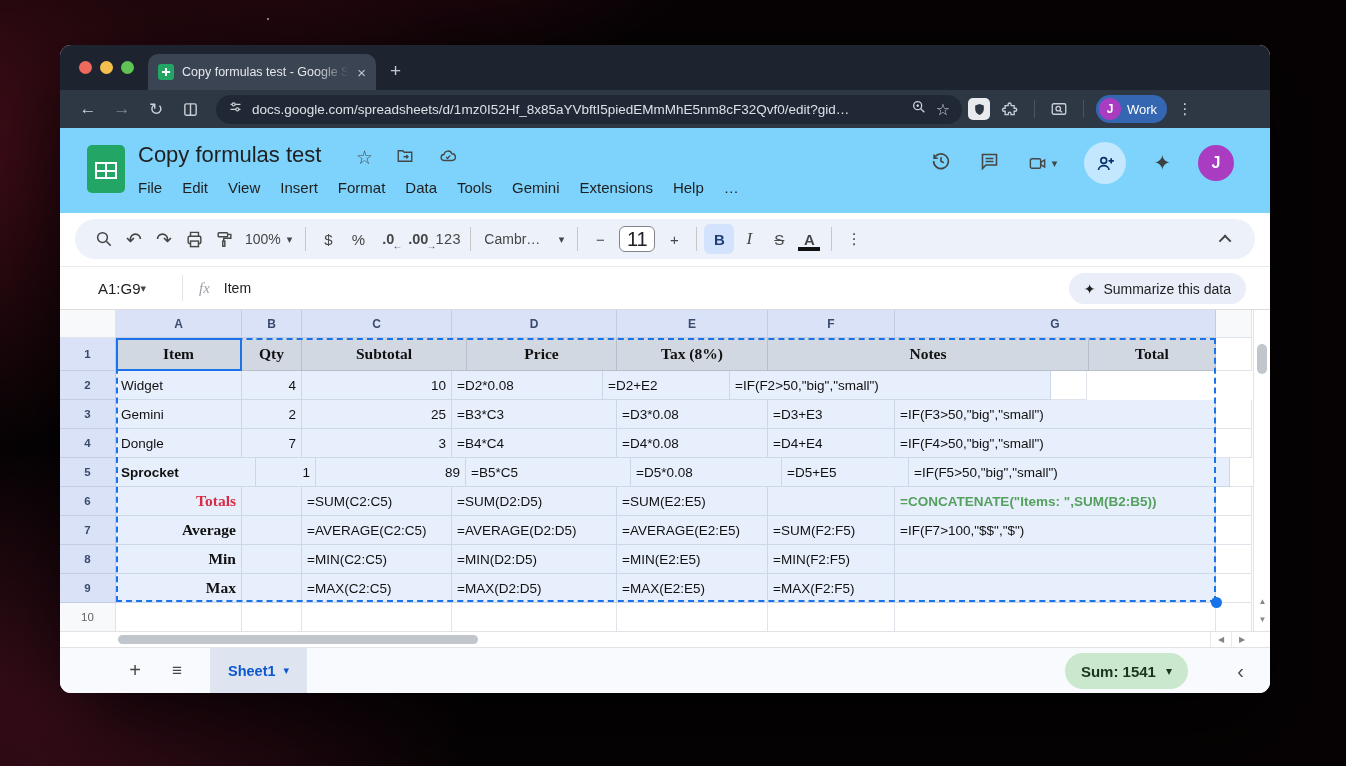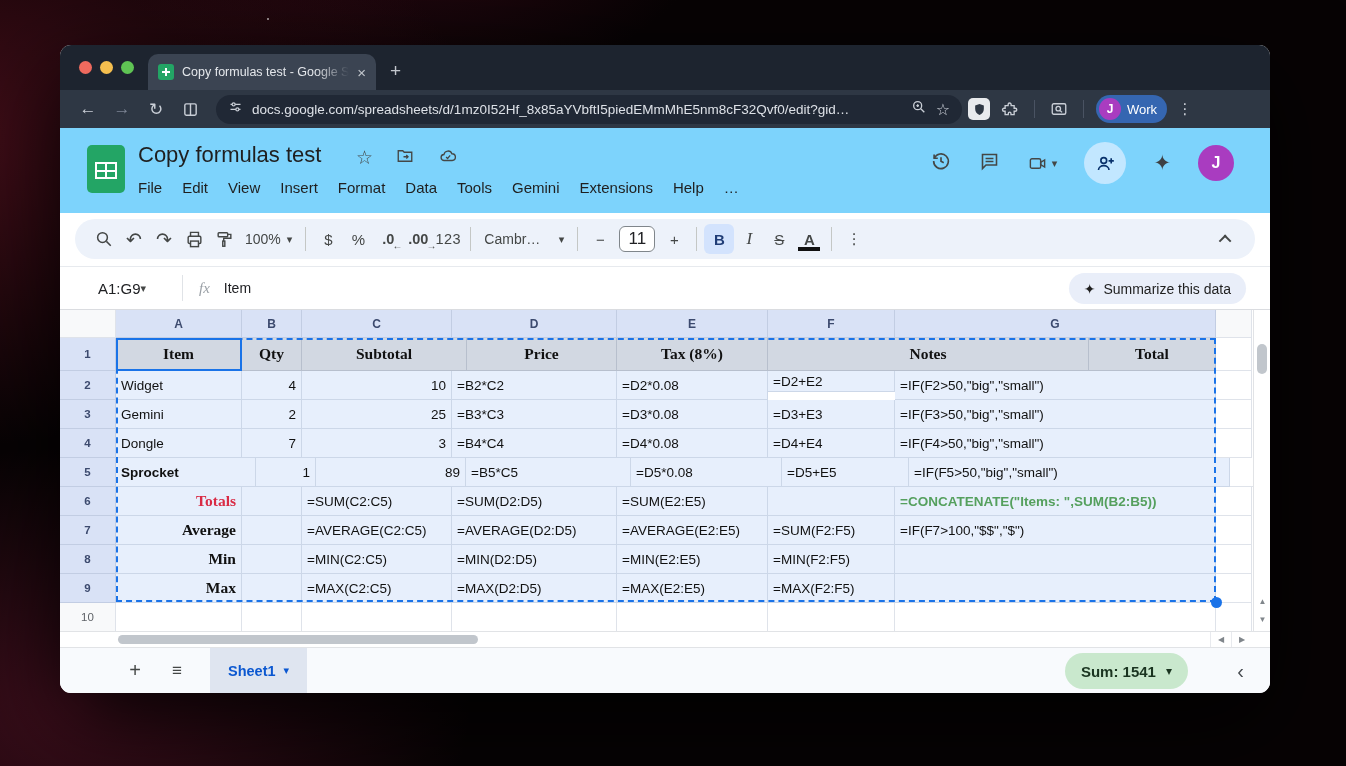--- a/index.html
+++ b/index.html
@@ -70,21 +70,21 @@
   
   .toolbarrow { height:53px; background:#fff; padding:6px 15px 0; }
   .toolbar { height:40px; background:#edf2fa; border-radius:21px; display:flex; align-items:center; padding:0 14px; color:#444746; }
   .ti { min-width:30px; height:30px; display:flex; align-items:center; justify-content:center; font-size:15px; border-radius:6px; gap:3px; }
   .ti svg { display:block; }
   .tdiv { width:1px; height:24px; background:#c4c7c5; margin:0 7px; }
   .zoomsel,.fontsel { font-size:14px; color:#444746; display:flex; align-items:center; gap:6px; padding:0 6px; }
   .decwrap { position:relative; font-size:14.5px; font-weight:bold; }
   .decwrap .arr { position:absolute; font-weight:normal; font-size:10px; bottom:-4px; right:-8px; }
   .n123 { font-size:14.5px; letter-spacing:.5px; }
-  .fsbox { width:36px; height:26px; border:1px solid #80868b; border-radius:6px; background:#fff; display:flex; align-items:center; justify-content:center; font-size:17px; color:#202124; margin:0 4px; }
+  .fsbox { width:36px; height:26px; border:1px solid #80868b; border-radius:6px; background:#fff; display:flex; align-items:center; justify-content:center; font-size:20px; color:#202124; margin:0 4px; }
   .bi { width:30px; height:30px; display:flex; align-items:center; justify-content:center; border-radius:6px; font-size:15px; }
   .bi.bold { background:#d3e3fd; color:#203d77; font-weight:bold; }
   .bi.ital { font-style:italic; font-family:"Liberation Serif",serif; font-size:17px; }
   .bi.strike span{ text-decoration:line-through; }
   .acolor { position:relative; font-size:15px; font-weight:bold; }
   .acolor::after { content:""; position:absolute; left:4px; right:4px; bottom:3px; height:4px; background:#111; }
   .chev-up { width:9px; height:9px; border-left:2px solid #444746; border-top:2px solid #444746; transform:rotate(45deg) translateY(2px); }
   .tspacer { flex:1; }
 
   
@@ -379,23 +379,22 @@
             <div class="cell sel hdrrow al-c serif bold" style="width: 151px; height: 33px;">Tax (8%)</div>
             <div class="cell sel hdrrow al-c serif bold" style="width: 321px; height: 33px;">Notes</div>
             <div class="cell sel hdrrow al-c serif bold" style="width: 127px; height: 33px;">Total</div>
             <div class="cell" style="width: 36px; height: 33px;"></div>
           </div>
           <div class="grow">
             <div class="rowh sel" style="height: 29px;">2</div>
             <div class="cell sel" style="width: 126px; height: 29px;">Widget</div>
             <div class="cell sel al-r" style="width: 60px; height: 29px;">4</div>
             <div class="cell sel al-r" style="width: 150px; height: 29px;">10</div>
-            <div class="cell sel" style="width: 165px; height: 29px;">=B2*C2</div>
             <div class="cell sel" style="width: 151px; height: 29px;">=D2*0.08</div>
-            <div class="cell sel" style="width: 127px; height: 21px;">=D2+E2</div>
+            <div class="cell sel" style="width: 127px; height: 29px;">=D2+E2</div>
             <div class="cell sel" style="width: 321px; height: 29px;">=IF(F2&gt;50,"big","small")</div>
             <div class="cell" style="width: 36px; height: 29px;"></div>
           </div>
           <div class="grow">
             <div class="rowh sel" style="height: 29px;">3</div>
             <div class="cell sel" style="width: 126px; height: 29px;">Gemini</div>
             <div class="cell sel al-r" style="width: 60px; height: 29px;">2</div>
             <div class="cell sel al-r" style="width: 150px; height: 29px;">25</div>
             <div class="cell sel" style="width: 165px; height: 29px;">=B3*C3</div>
             <div class="cell sel" style="width: 151px; height: 29px;">=D3*0.08</div>

